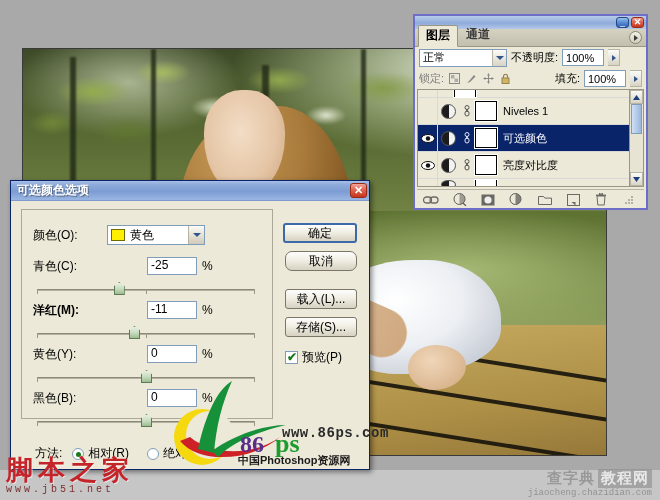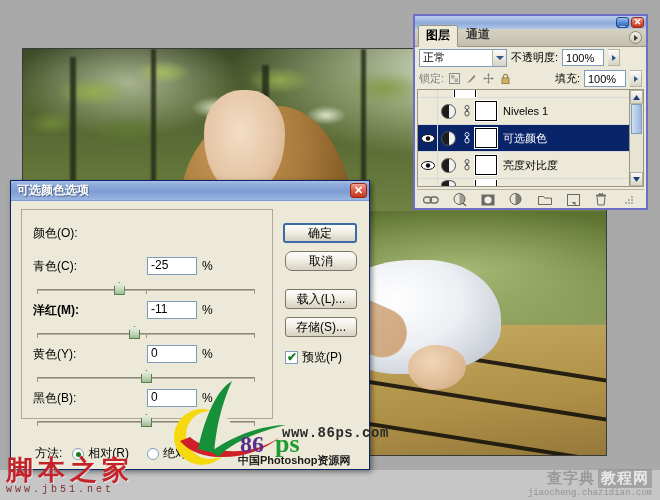--- a/index.html
+++ b/index.html
@@ -393,20 +393,27 @@
       <span class="xp-spacer"></span>
       <span class="xp-close">✕</span>
     </div>
 
     <div id="sc-body">
 
       <div class="group-box"></div>
 
       <div class="row" style="left:22px;top:24px;">
         <span class="lbl" style="width:74px;">颜色(O):</span>
+        <div class="combo">
+          <span class="swatch" style="background: rgb(255, 239, 0);"></span>
+          <span class="combo-text">黄色</span>
+          <span class="arrow-box">
+              <span class="arrow-dn"></span>
+            </span>
+        </div>
       </div>
 
       <div class="row" style="left:22px;top:56px;">
         <span class="lbl" style="width:114px;">青色(C):</span>
         <span class="val-input">-25</span>
         <span class="pct">%</span>
       </div>
       <div class="slider-track" style="left:26px;top:88px;width:218px;">
         <span class="slider-tick" style="left:0;"></span>
         <span class="slider-tick" style="left:109px;"></span>

